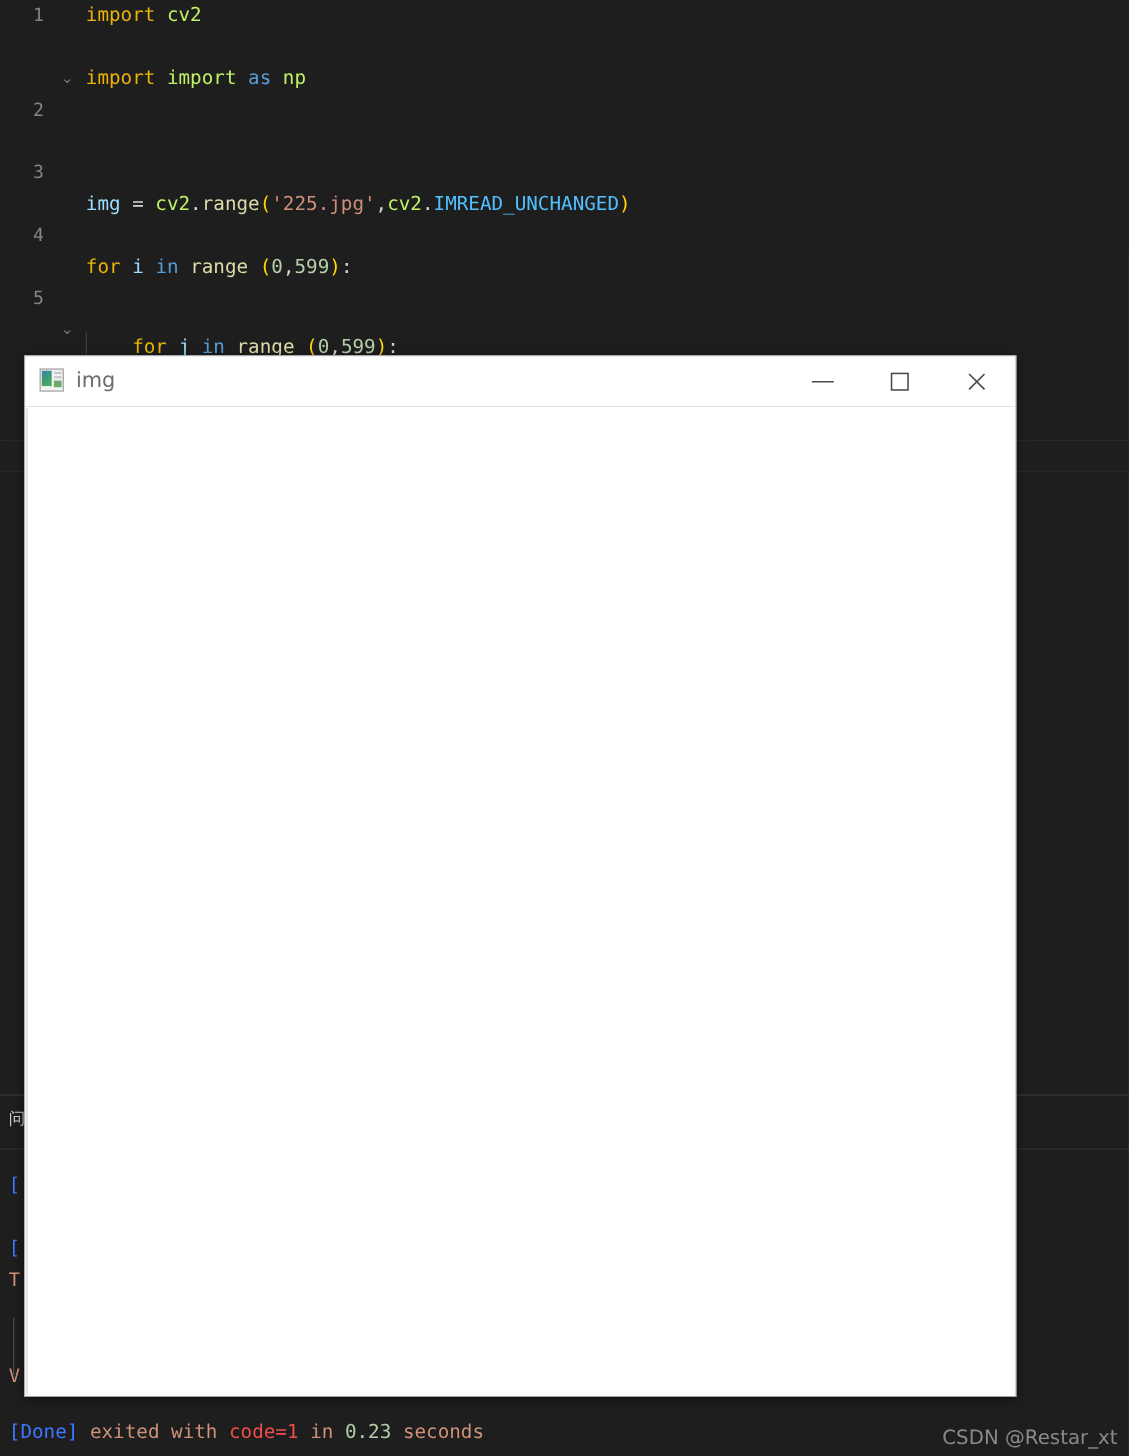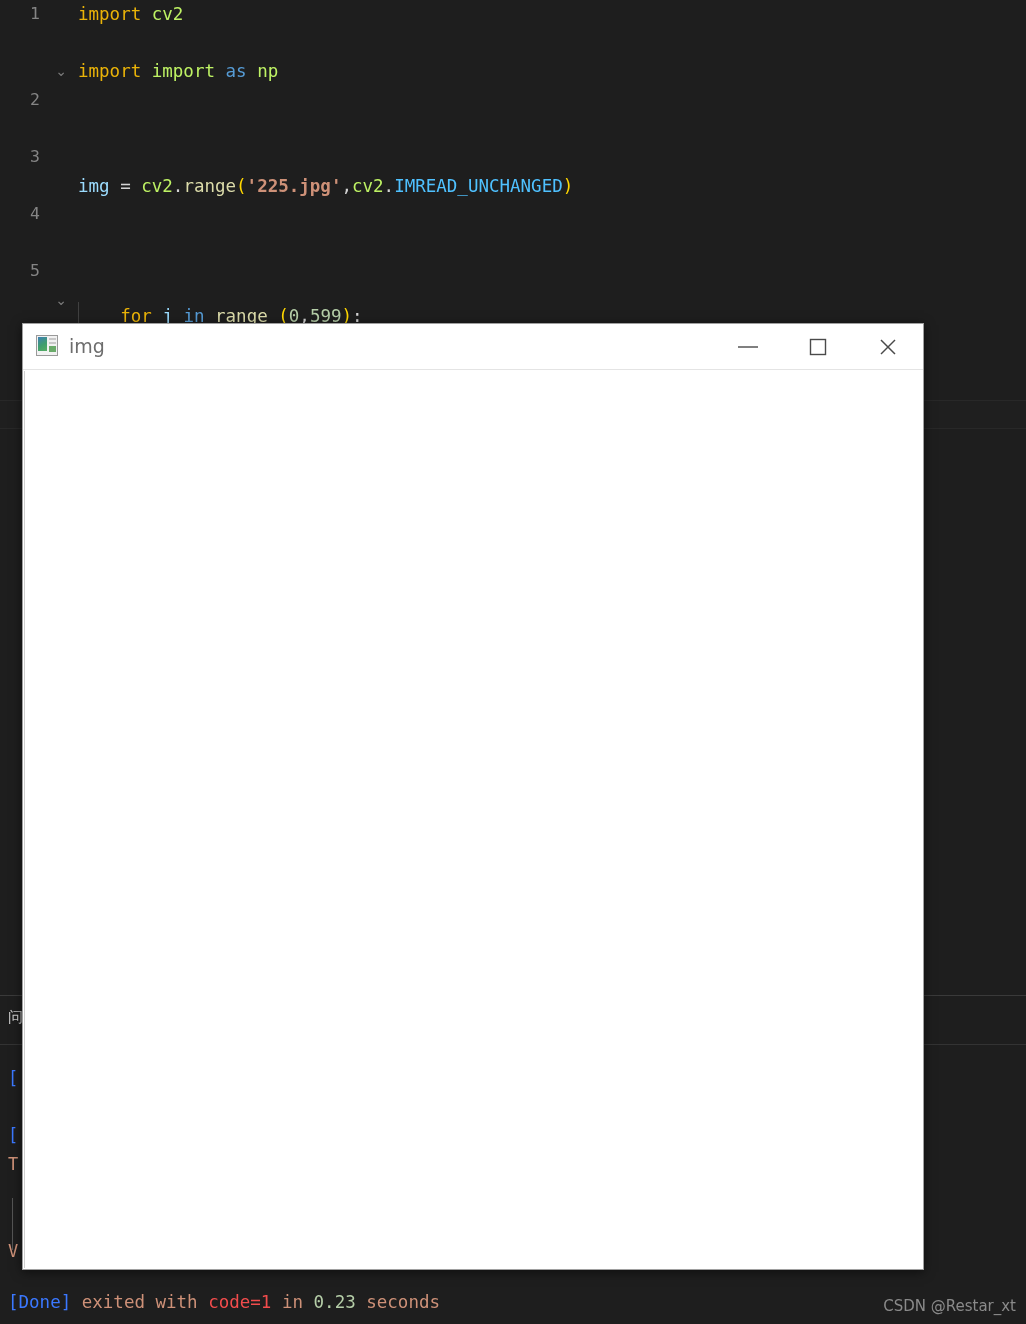--- a/index.html
+++ b/index.html
@@ -72,21 +72,21 @@
     top: 0;
     height: 28.6px;
   }
 
   
   .kw      { color: #eab308; }   
   .kw2     { color: #569cd6; }   
   .mod     { color: #bef264; }   
   .var     { color: #9cdcfe; }   
   .fn      { color: #dcdcaa; }   
-  .str     { color: #ce9178; font-weight: bold; }   
+  .str     { color: #ce9178; }   
   .num     { color: #b5cea8; }   
   .op      { color: #d4d4d4; }   
   .br1     { color: #ffd700; }   
   .const   { color: #4fc1ff; }   
 
   
   #panel-tabs {
     position: absolute;
     left: 0; top: 995px;
     width: 1026px;
@@ -141,21 +141,21 @@
     font-family: "DejaVu Sans Mono", "Liberation Mono", monospace;
   }
   .d-blue { color: #3b78ff; }
   .d-tan  { color: #ce9178; }
   .d-red  { color: #f14c4c; }
   .d-grn  { color: #b5cea8; }
   #watermark {
     position: absolute;
     right: 10px;
     top: 19px;
-    font-size: 15px;
+    font-size: 18px;
     color: #8a8a8a;
     font-family: "DejaVu Sans", sans-serif;
     white-space: nowrap;
   }
 
   
   #cv-window {
     position: absolute;
     left: 22px;
     top: 323px;
@@ -264,20 +264,21 @@
   </div>
 
   <div class="code-line" style="top:85.8px">
     <span class="gutter">4</span>
     <span class="codetext"><span class="var">img</span><span class="op"> = </span><span class="mod">cv2</span><span class="op">.</span><span class="fn">range</span><span class="br1">(</span><span class="str">'225.jpg'</span><span class="op">,</span><span class="mod">cv2</span><span class="op">.</span><span class="const">IMREAD_UNCHANGED</span><span class="br1">)</span></span>
   </div>
 
   <div class="code-line" style="top:114.4px">
     <span class="gutter">5</span>
     <span class="fold">⌄</span>
+    <span class="codetext"><span class="kw">for</span><span class="op"> </span><span class="var">i</span><span class="op"> </span><span class="kw2">in</span><span class="op"> </span><span class="fn">range</span><span class="op"> </span><span class="br1">(</span><span class="num">0</span><span class="op">,</span><span class="num">599</span><span class="br1">)</span><span class="op">:</span></span>
   </div>
 
   <div class="code-line" style="top:159px">
     <span class="gutter">6</span>
     <span class="fold">⌄</span>
     <span class="indent-guide" style="left:78px"></span>
     <span class="codetext"><span class="op">    </span><span class="kw">for</span><span class="op"> </span><span class="var">j</span><span class="op"> </span><span class="kw2">in</span><span class="op"> </span><span class="fn">range</span><span class="op"> </span><span class="br1">(</span><span class="num">0</span><span class="op">,</span><span class="num">599</span><span class="br1">)</span><span class="op">:</span></span>
   </div>
 
   <div class="code-line" style="top:171.6px">

